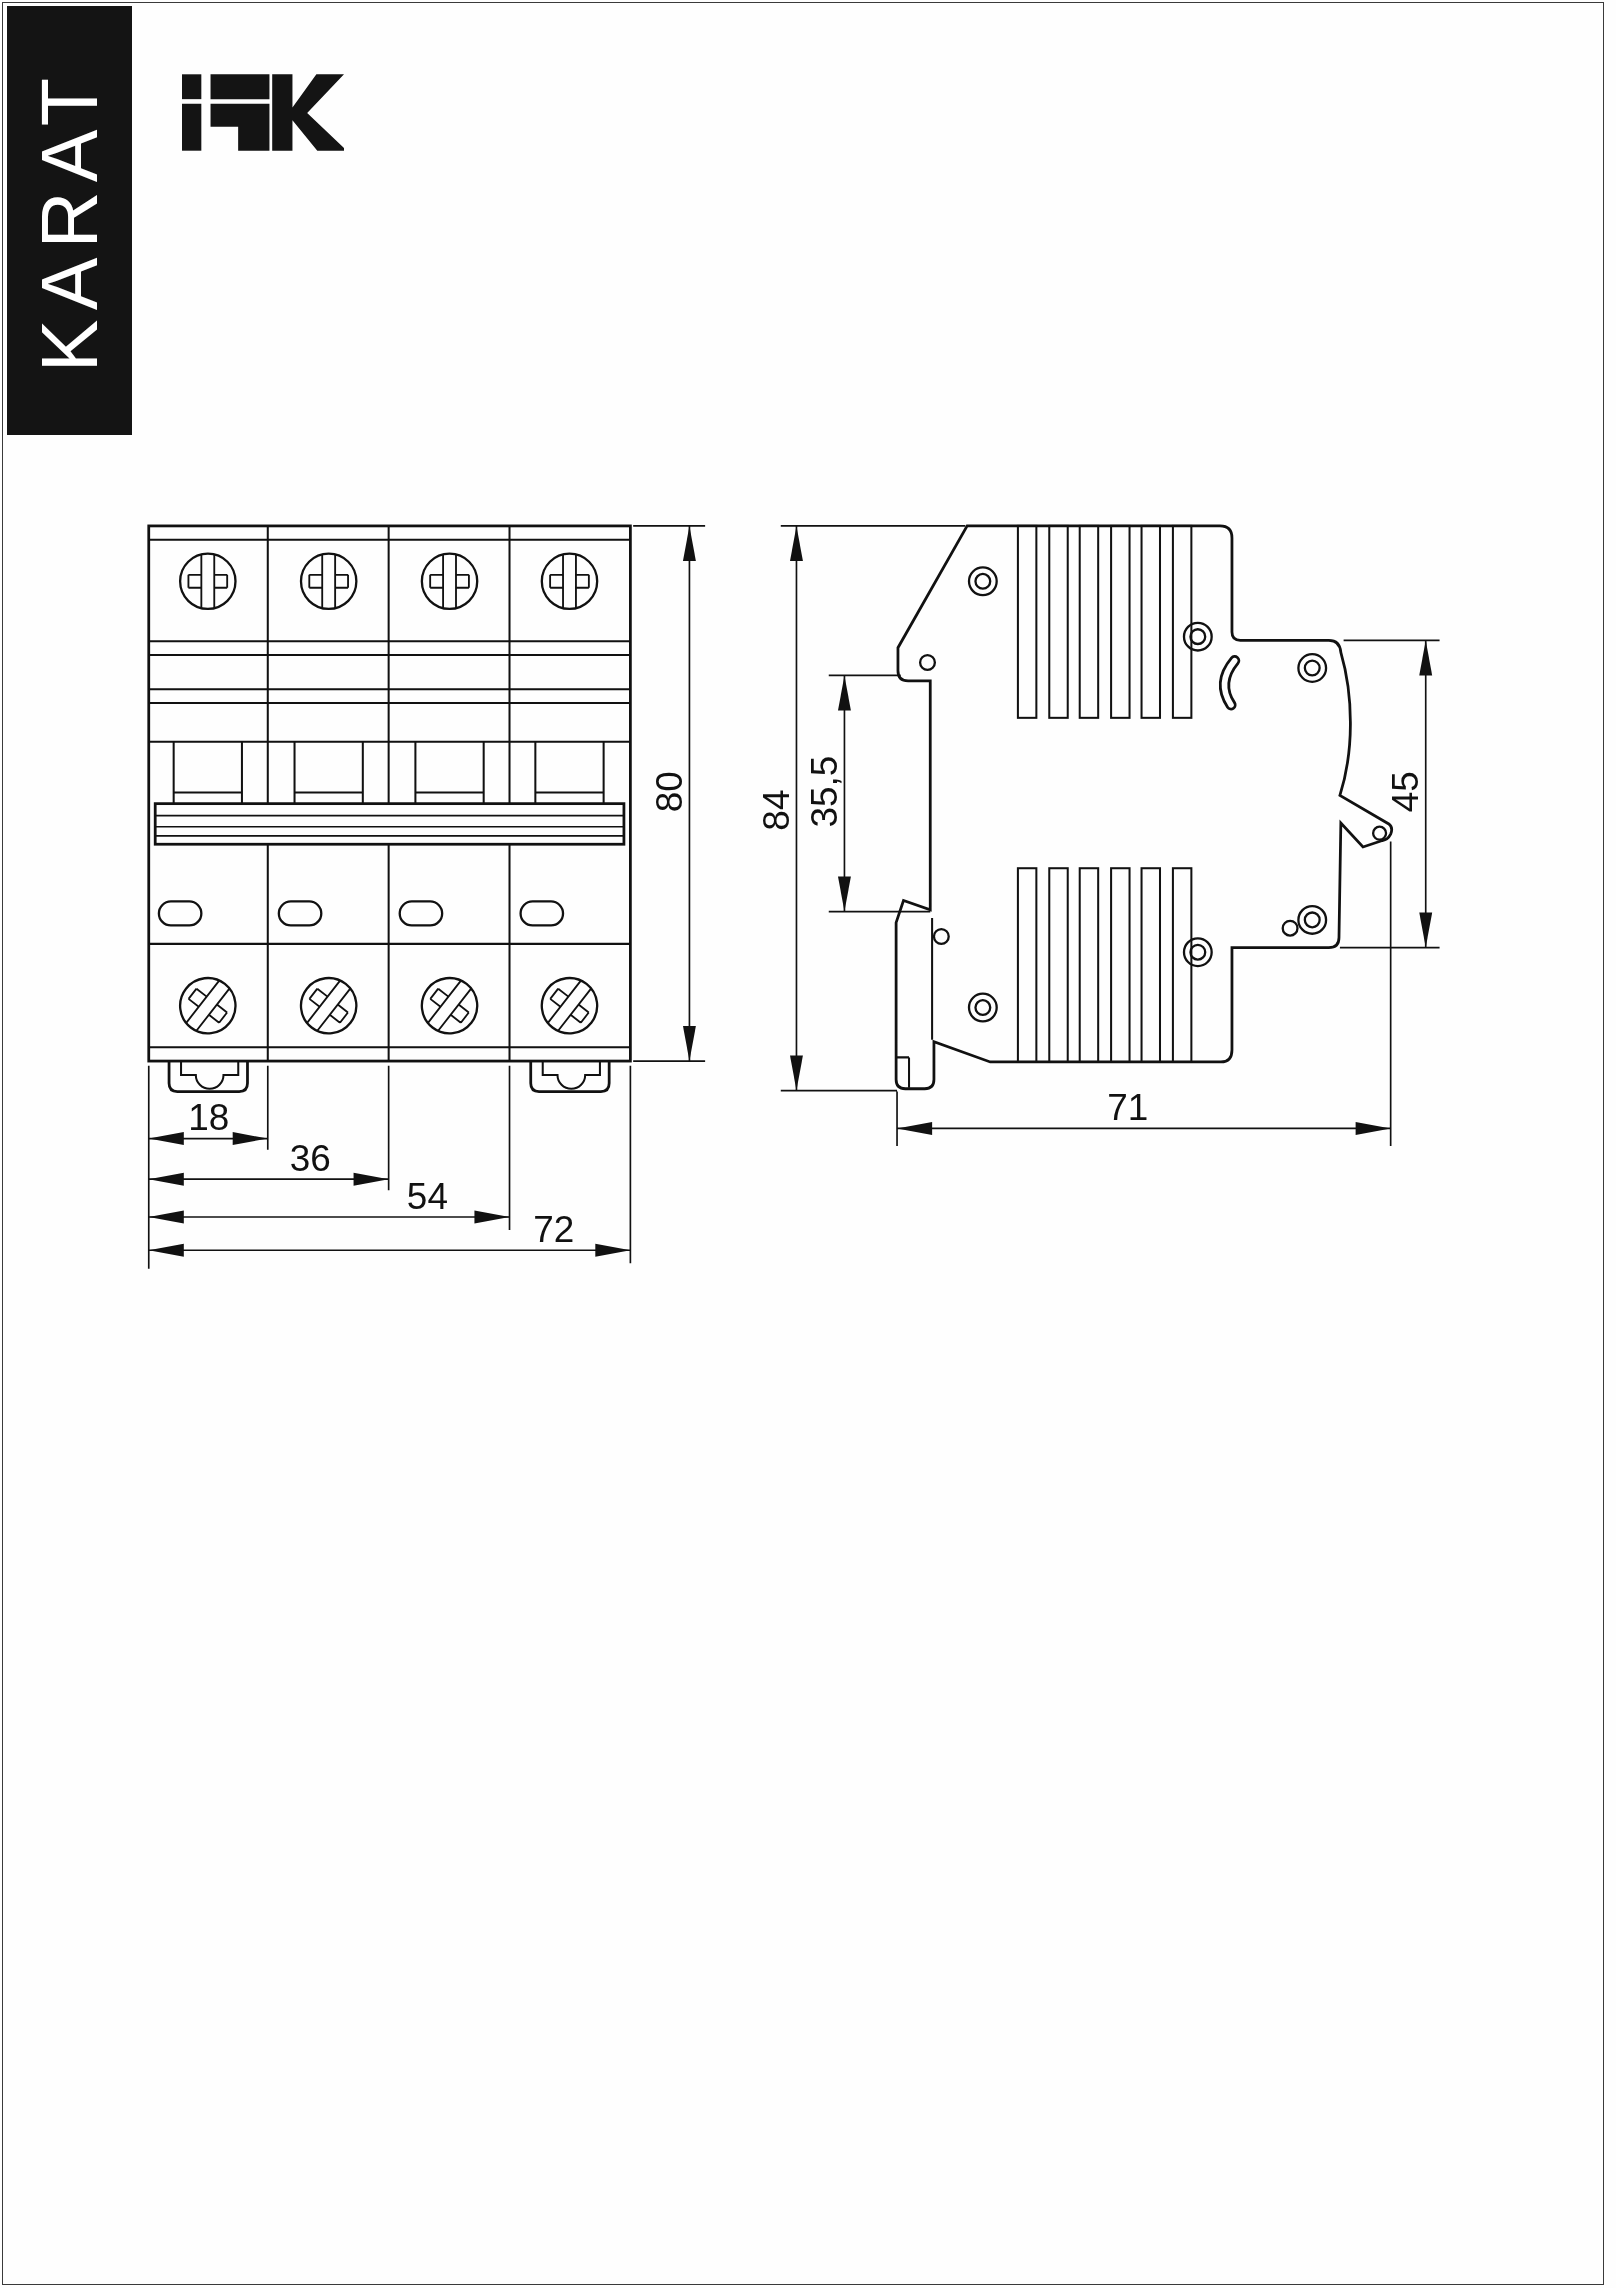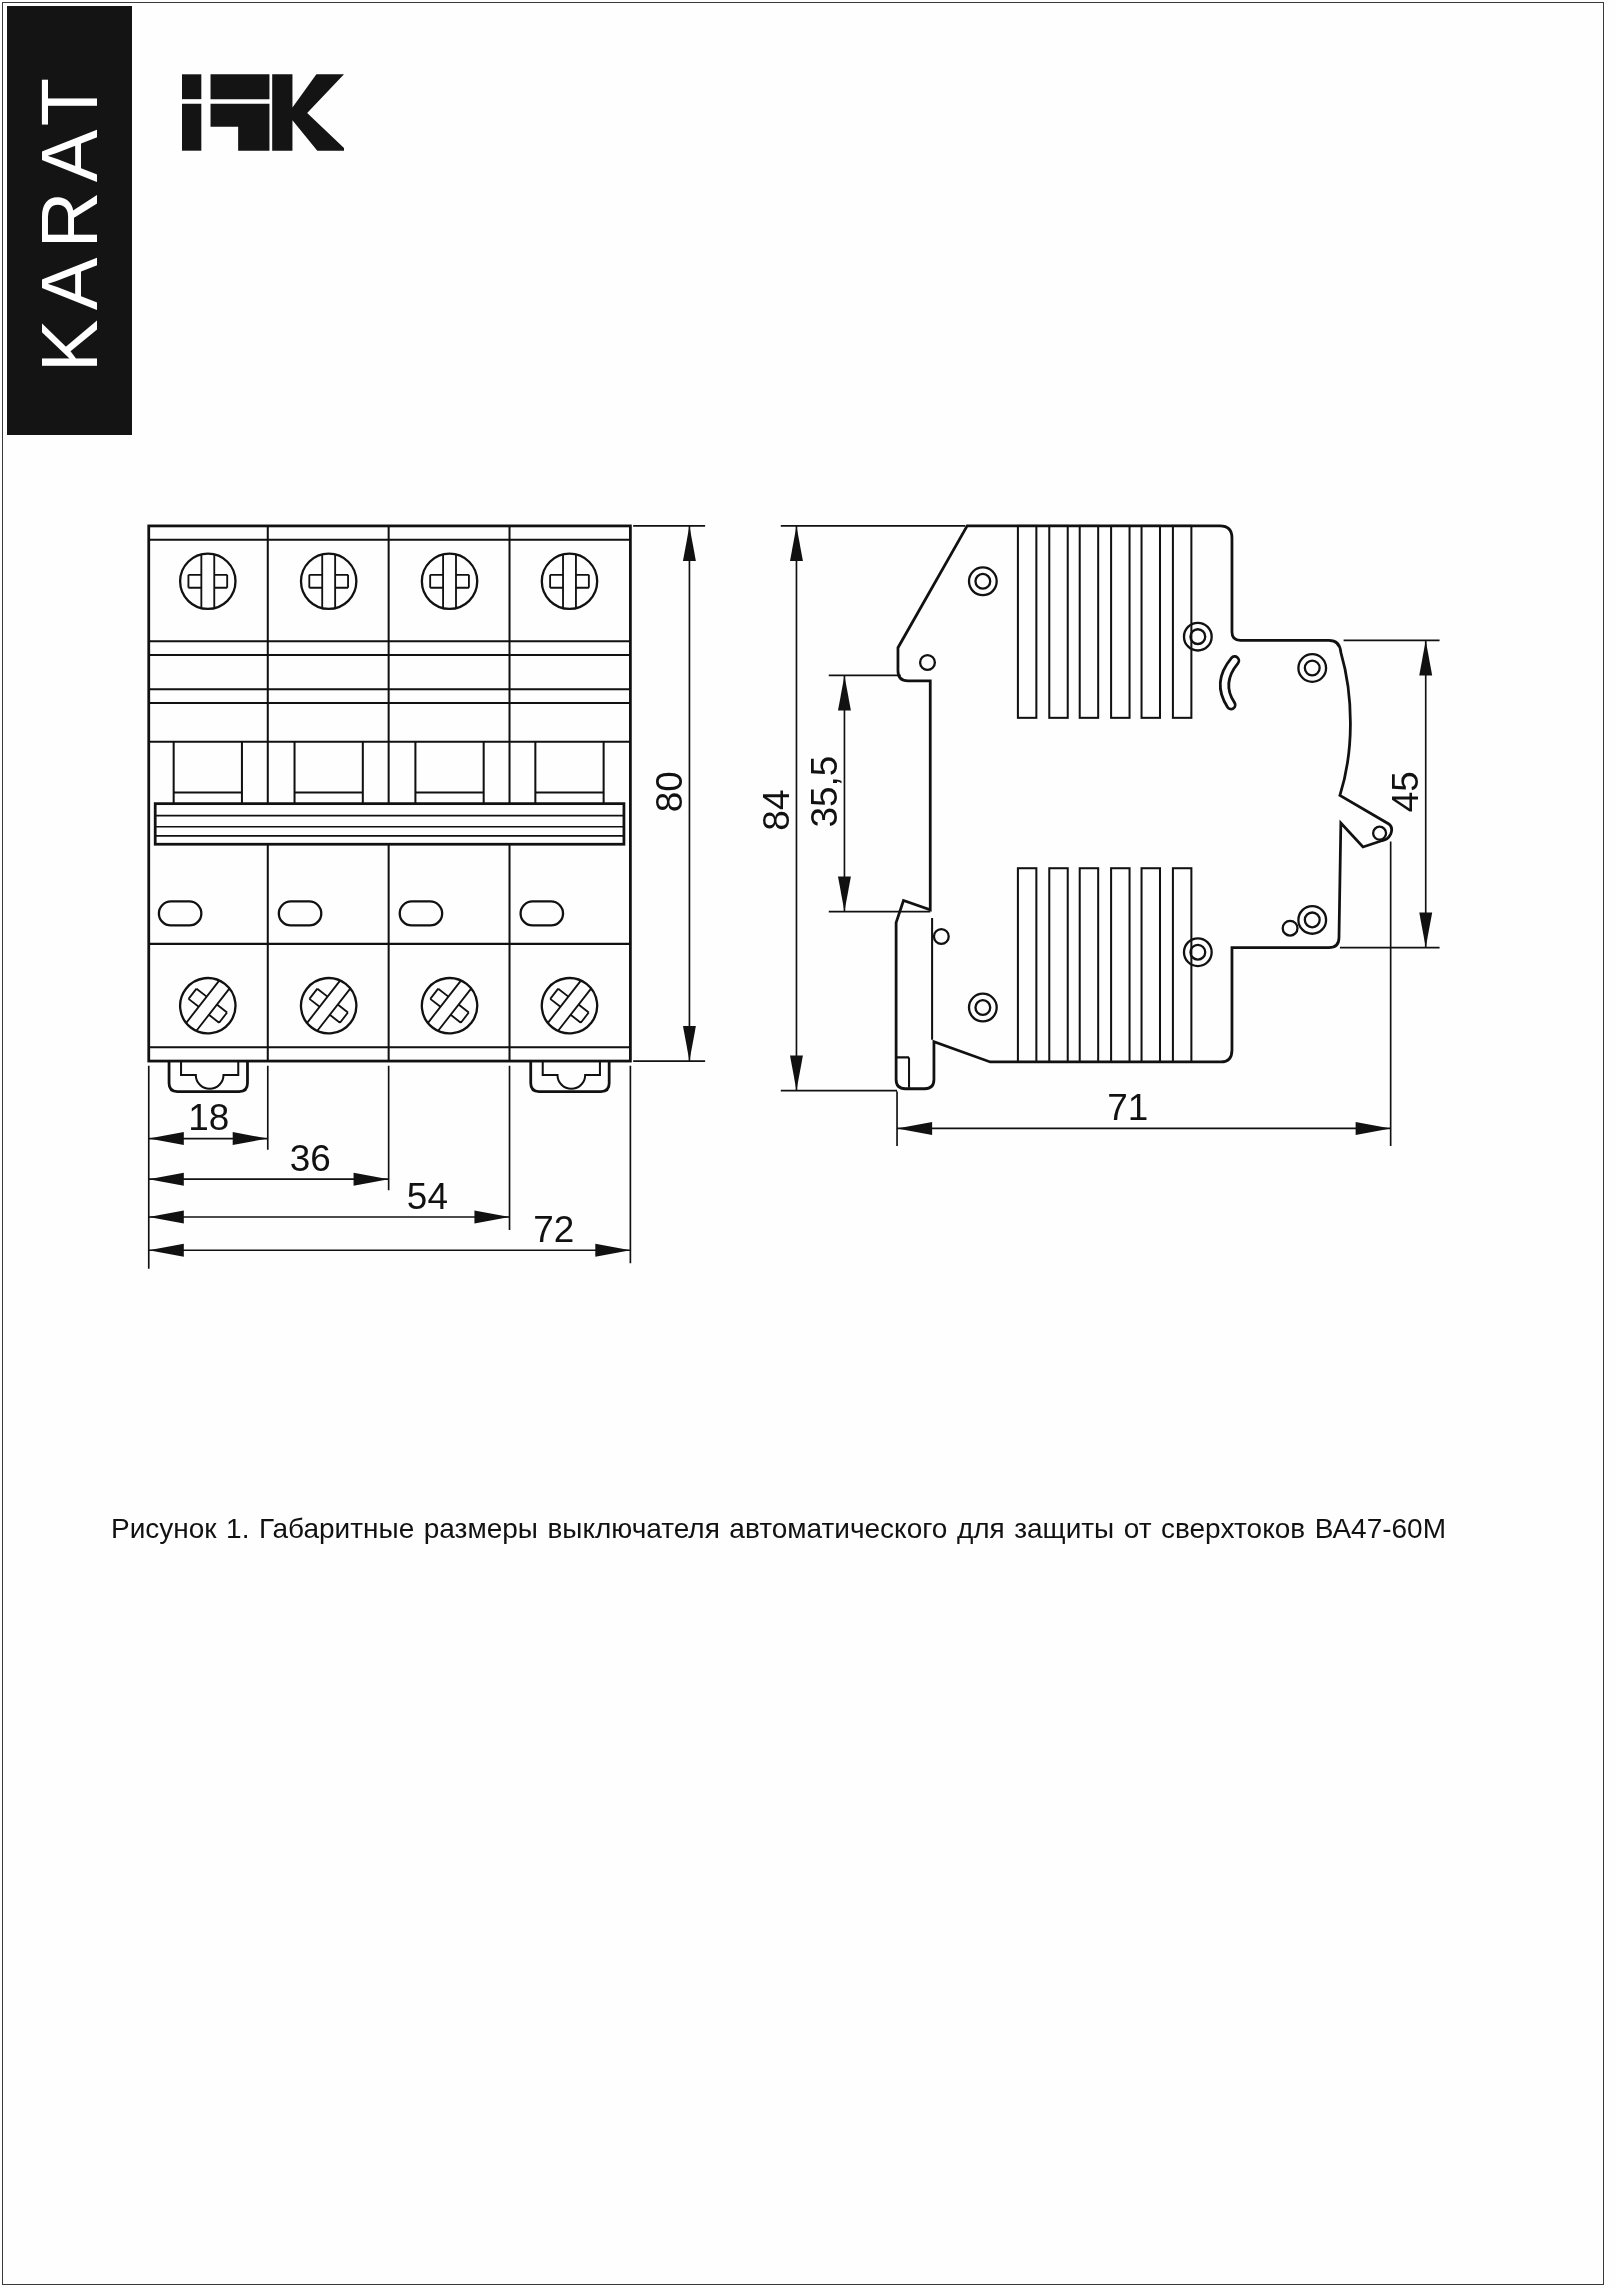--- a/index.html
+++ b/index.html
@@ -239,15 +239,14 @@
       <polygon class="arrow" points="1545,1027 1538,989 1552,989"></polygon>
       <text class="dim-label" text-anchor="middle" transform="rotate(-90 1537 858)" x="1537" y="858">45</text>
 
       <path class="ln" stroke-width="1.8" d="M972,1223 H1507"></path>
       <polygon class="arrow" points="972,1223 1010,1216 1010,1230"></polygon>
       <polygon class="arrow" points="1507,1223 1469,1216 1469,1230"></polygon>
       <text class="dim-label" text-anchor="middle" x="1222" y="1214">71</text>
     </g>
   </svg>
 
-  <div class="caption">Рисунок 1. Габаритные размеры выключателя автоматического для защиты от сверхтоков ВА47-60М</div>
 </div>
 
 
 </body></html>

